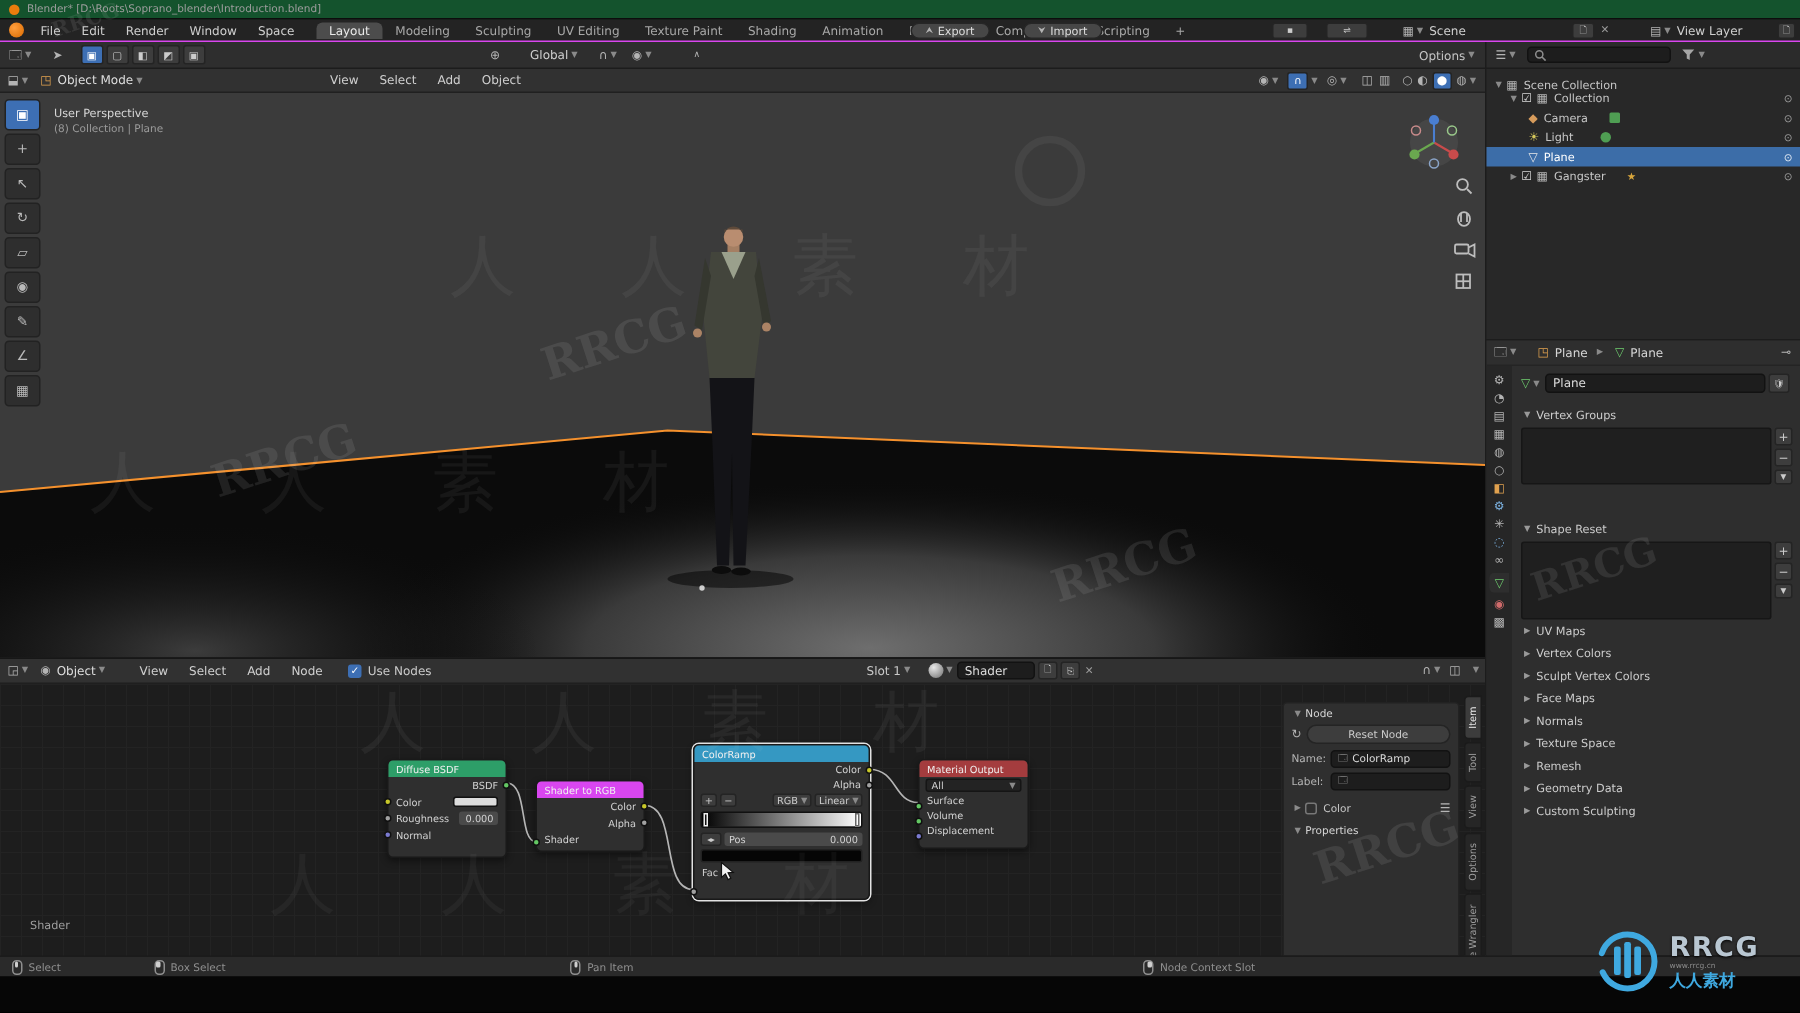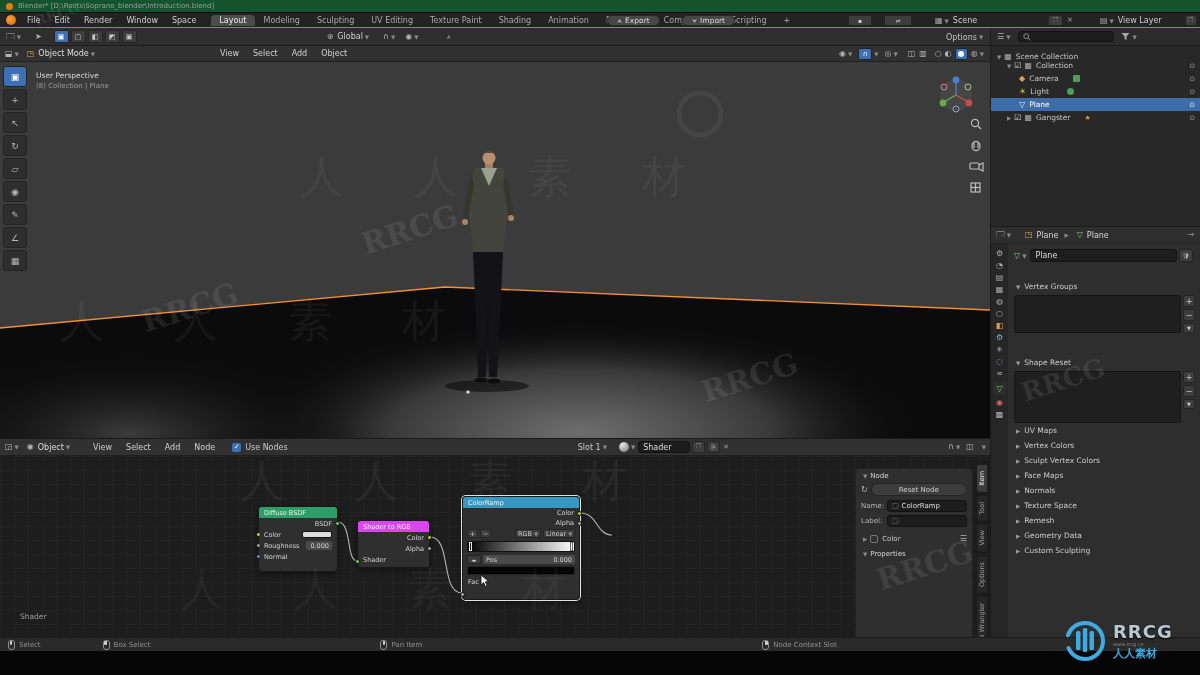--- a/index.html
+++ b/index.html
@@ -99,21 +99,21 @@
     <span style="width:14px"></span>
     <span class="icn">➤</span>
     <span style="width:12px"></span>
     <span class="btn" style="width:15px;height:13px;background:#3d6fb4;color:#fff;font-size:7px">▣</span>
     <span class="btn" style="width:15px;height:13px;margin-left:2px;font-size:7px">▢</span>
     <span class="btn" style="width:15px;height:13px;margin-left:2px;font-size:7px">◧</span>
     <span class="btn" style="width:15px;height:13px;margin-left:2px;font-size:7px">◩</span>
     <span class="btn" style="width:15px;height:13px;margin-left:2px;font-size:7px">▣</span>
     <span style="width:190px"></span>
     <span class="icn">⊕</span>
-    <span style="margin-left:4px;color:#cfcfcf">Global</span>
+    <span style="margin-left:20px;color:#cfcfcf">Global</span>
       <span class="arr">▼</span>
     <span style="width:14px"></span>
     <span class="icn">∩</span>
       <span class="arr">▼</span>
     <span style="width:10px"></span>
     <span class="icn">◉</span>
       <span class="arr">▼</span>
     <span style="width:28px"></span>
     <span class="icn" style="font-size:6px">∧</span>
   </div>
@@ -337,21 +337,21 @@
 
     <div class="abs" style="left:17px;top:17px;width:193px;height:394px">
       <div class="row" style="margin:5px 8px 0 6px">
         <span class="icn" style="color:#6fcf6f">▽</span>
           <span class="arr">▼</span>
         <div class="field" style="flex:1;height:13px;margin-left:4px">
             <span>Plane</span>
           </div>
         <span class="btn" style="width:14px;height:13px;margin-left:2px;font-size:6px">🛡</span>
       </div>
-      <div class="phdr" style="margin-top:17px">
+      <div class="phdr" style="margin-top:7px">
           <span class="tri">▼</span>
           <span>Vertex Groups</span>
         </div>
       <div class="row" style="align-items:flex-start;margin:1px 6px 0 6px">
         <div style="flex:1;height:38px;background:#1f1f1f;border:1px solid #161616;border-radius:2px"></div>
         <div style="display:flex;flex-direction:column;margin-left:2px;gap:2px">
           <span class="btn" style="width:12px;height:12px">+</span>
           <span class="btn" style="width:12px;height:12px">−</span>
           <span class="btn" style="width:12px;height:10px;font-size:5px">▼</span>
         </div>
@@ -527,20 +527,39 @@
         </div>
         <div style="margin:1px 4px;height:9px;background:#050505;border:1px solid #222;border-radius:2px"></div>
         <div class="nrow" style="height:12px">
             <span>Fac</span>
           </div>
         <span class="sock" style="right:-3px;top:14px;background:#c7c729"></span>
         <span class="sock" style="right:-3px;top:24px;background:#a1a1a1"></span>
         <span class="sock" style="left:-3px;top:95px;background:#a1a1a1"></span>
       </div>
 
+      <div class="node" style="left:612px;top:50px;width:74px;height:60px">
+        <div class="hdr" style="background:#a43c3e">Material Output</div>
+        <div class="nfield">
+            <span>All</span>
+            <span class="arr">▼</span>
+          </div>
+        <div class="nrow" style="height:10px">
+            <span>Surface</span>
+          </div>
+        <div class="nrow" style="height:10px">
+            <span>Volume</span>
+          </div>
+        <div class="nrow" style="height:10px">
+            <span>Displacement</span>
+          </div>
+        <span class="sock" style="left:-3px;top:28px;background:#63c763"></span>
+        <span class="sock" style="left:-3px;top:38px;background:#63c763"></span>
+        <span class="sock" style="left:-3px;top:48px;background:#7a7ad0"></span>
+      </div>
 
       <div style="position:absolute;left:20px;top:156px;color:#9d9d9d;font-size:7.5px">Shader</div>
 
       <svg width="10" height="14" style="position:absolute;left:480px;top:118px;z-index:75">
         <polygon points="1,1 1,11 3.6,8.6 5.4,12.4 7.2,11.5 5.4,7.8 8.8,7.6" fill="#f2f2f2" stroke="#111" stroke-width="0.8"></polygon>
       </svg>
 
       <div class="abs" style="left:855px;top:12px;width:118px;height:172px;background:rgba(47,47,47,.97);border:1px solid #222;border-radius:3px;font-size:7px">
         <div class="row" style="height:14px;padding-left:5px">
             <span class="arr" style="margin-right:3px">▼</span>

